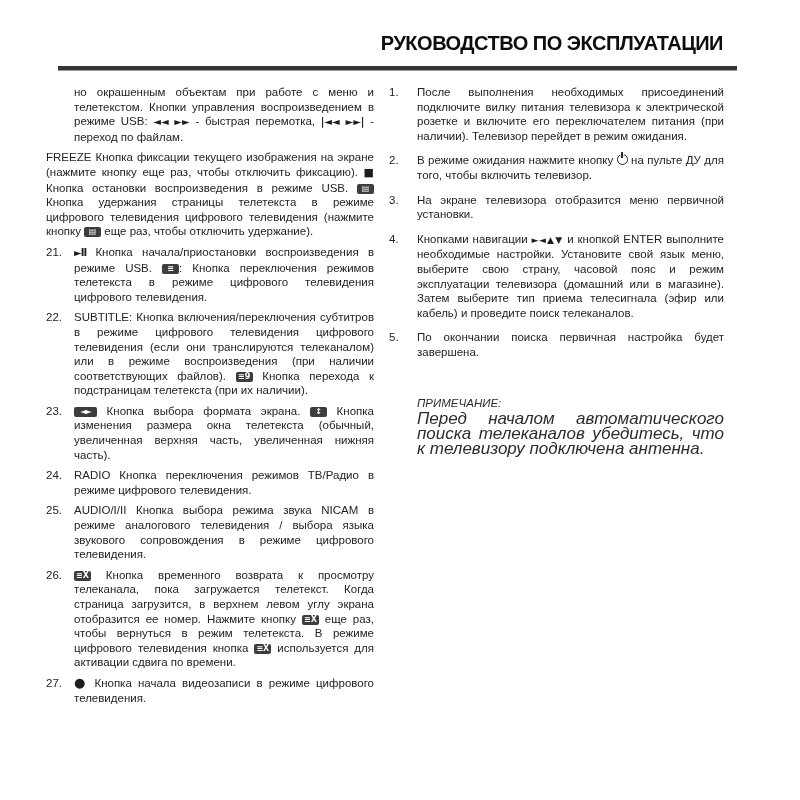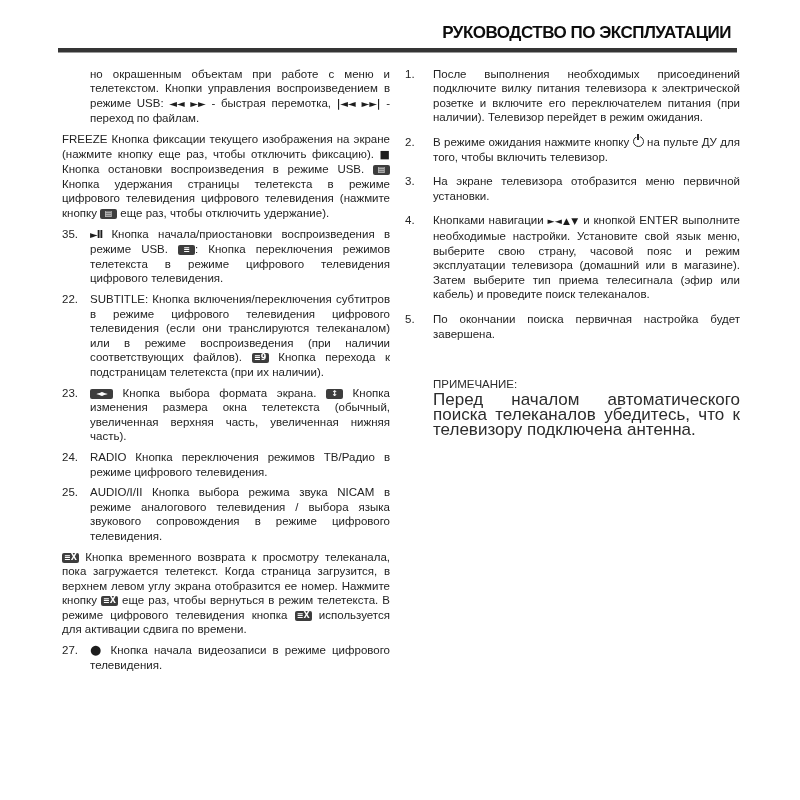--- a/index.html
+++ b/index.html
@@ -3,37 +3,37 @@
 <meta charset="utf-8">
 <style>
   html,body{margin:0;padding:0;}
   body{
     width:800px;height:800px;overflow:hidden;background:#ffffff;
     font-family:"Liberation Sans",sans-serif;color:#232323;
   }
   .page{position:relative;width:800px;height:800px;background:#fff;}
   .header{padding:20px 65px 0 58px;text-align:right;}
   .doc-title{
-    margin:4px;font-size:17px;font-weight:700;color:#0d0d0d;
+    margin:12px;font-size:20px;font-weight:700;color:#0d0d0d;
     letter-spacing:-0.5px;line-height:1.1;
     font-family:"Liberation Sans",sans-serif;
   }
   .rule{height:4px;background:#353535;margin:5px 63px 0 58px;border-bottom:1px solid #9a9a9a;}
-  .content{display:flex;padding:14px 60px 0 62px;gap:15px;box-sizing:border-box;justify-content:space-between;}
+  .content{display:flex;padding:14px 60px 0 46px;gap:15px;box-sizing:border-box;}
   .col-left{width:328px;flex:0 0 328px;}
   .col-right{width:335px;flex:0 0 335px;}
   .item{display:flex;margin-bottom:6px;}
   .num{flex:0 0 28px;font-size:11.5px;line-height:14.6px;color:#232323;}
   .txt{flex:1;font-size:11.5px;line-height:14.6px;text-align:justify;color:#232323;}
   .section-heading{
     margin:0 0 10px 0;font-size:17px;font-weight:700;color:#0d0d0d;
     letter-spacing:-0.2px;
   }
   .col-right .item{margin-bottom:10px;}
-  .note{margin-top:36px;padding-left:28px;color:#2c2c2c;}
+  .note{margin-top:36px;padding-left:28px;font-style:italic;color:#2c2c2c;}
   .note-label{font-size:11.5px;line-height:15px;}
   .note-text{font-size:17px;line-height:15px;text-align:justify;}
   
   .ic{white-space:nowrap;}
   .ic-plain{
     font-family:"DejaVu Sans",sans-serif;font-weight:700;font-style:normal;
     font-size:10px;color:#1d1d1d;
   }
   .ic-badge{
     display:inline-block;background:#3d3d3d;color:#ffffff;border-radius:2px;
@@ -74,40 +74,41 @@
     <section class="col col-left" data-name="left-column">
       <div class="item" data-name="paragraph-continued">
         <span class="num" data-name="item-number-spacer"></span>
         <span class="txt" data-name="paragraph-text">но окрашенным объектам при работе с меню и телетекстом. Кнопки управления воспроизведением в режиме USB: <span class="ic ic-plain" data-name="rewind-icon">◄◄</span> <span class="ic ic-plain" data-name="fast-forward-icon">►►</span> - быстрая перемотка, <span class="ic ic-plain" data-name="previous-file-icon">|◄◄</span> <span class="ic ic-plain" data-name="next-file-icon">►►|</span> - переход по файлам.</span>
       </div>
 
       <div class="item" data-name="list-item-20">
         <span class="txt" data-name="item-text">FREEZE Кнопка фиксации текущего изображения на экране (нажмите кнопку еще раз, чтобы отключить фиксацию). <span class="ic ic-plain" data-name="stop-icon">■</span> Кнопка остановки воспроизведения в режиме USB. <span class="ic ic-badge" data-name="teletext-hold-icon">▤</span> Кнопка удержания страницы телетекста в режиме цифрового телевидения цифрового телевидения (нажмите кнопку <span class="ic ic-badge" data-name="teletext-hold-icon">▤</span> еще раз, чтобы отключить удержание).</span>
       </div>
       <div class="item" data-name="list-item-21">
-        <span class="num" data-name="item-number">35.</span>
+        <span class="num" data-name="item-number">21.</span>
         <span class="txt" data-name="item-text"><span class="ic ic-plain" data-name="play-pause-icon">►II</span> Кнопка начала/приостановки воспроизведения в режиме USB. <span class="ic ic-badge" data-name="teletext-mode-icon">≡</span>: Кнопка переключения режимов телетекста в режиме цифрового телевидения цифрового телевидения.</span>
       </div>
       <div class="item" data-name="list-item-22">
         <span class="num" data-name="item-number">22.</span>
         <span class="txt" data-name="item-text">SUBTITLE: Кнопка включения/переключения субтитров в режиме цифрового телевидения цифрового телевидения (если они транслируются телеканалом) или в режиме воспроизведения (при наличии соответствующих файлов). <span class="ic ic-badge" data-name="teletext-subpage-icon">≡9</span> Кнопка перехода к подстраницам телетекста (при их наличии).</span>
       </div>
       <div class="item" data-name="list-item-23">
         <span class="num" data-name="item-number">23.</span>
         <span class="txt" data-name="item-text"><span class="ic ic-badge" data-name="aspect-ratio-icon">◄►</span> Кнопка выбора формата экрана. <span class="ic ic-badge" data-name="teletext-size-icon">↕</span> Кнопка изменения размера окна телетекста (обычный, увеличенная верхняя часть, увеличенная нижняя часть).</span>
       </div>
       <div class="item" data-name="list-item-24">
         <span class="num" data-name="item-number">24.</span>
         <span class="txt" data-name="item-text">RADIO Кнопка переключения режимов ТВ/Радио в режиме цифрового телевидения.</span>
       </div>
       <div class="item" data-name="list-item-25">
         <span class="num" data-name="item-number">25.</span>
         <span class="txt" data-name="item-text">AUDIO/I/II Кнопка выбора режима звука NICAM в режиме аналогового телевидения / выбора языка звукового сопровождения в режиме цифрового телевидения.</span>
       </div>
       <div class="item" data-name="list-item-26">
+        <span class="num" data-name="item-number">26.</span>
         <span class="txt" data-name="item-text"><span class="ic ic-badge" data-name="teletext-cancel-icon">≡X</span> Кнопка временного возврата к просмотру телеканала, пока загружается телетекст. Когда страница загрузится, в верхнем левом углу экрана отобразится ее номер. Нажмите кнопку <span class="ic ic-badge" data-name="teletext-cancel-icon">≡X</span> еще раз, чтобы вернуться в режим телетекста. В режиме цифрового телевидения кнопка <span class="ic ic-badge" data-name="teletext-cancel-icon">≡X</span> используется для активации сдвига по времени.</span>
       </div>
       <div class="item" data-name="list-item-27">
         <span class="num" data-name="item-number">27.</span>
         <span class="txt" data-name="item-text"><span class="ic ic-plain" data-name="record-icon">●</span> Кнопка начала видеозаписи в режиме цифрового телевидения.</span>
       </div>
     </section>
 
     <section class="col col-right" data-name="right-column">
 

